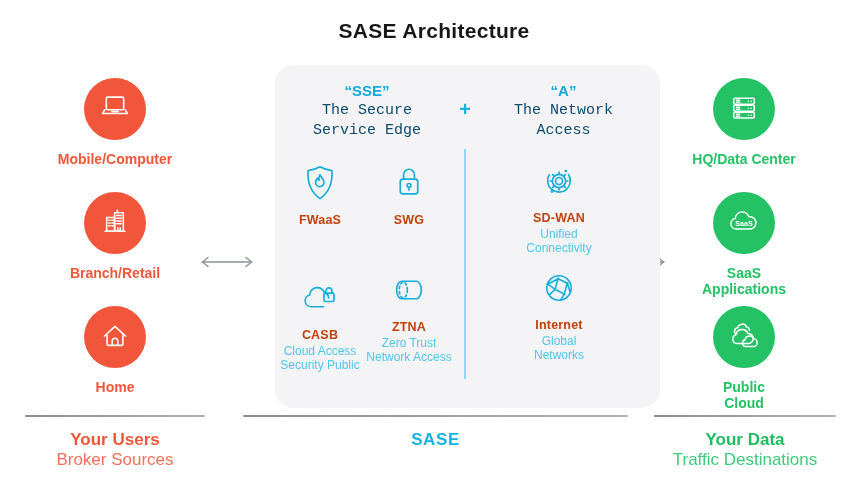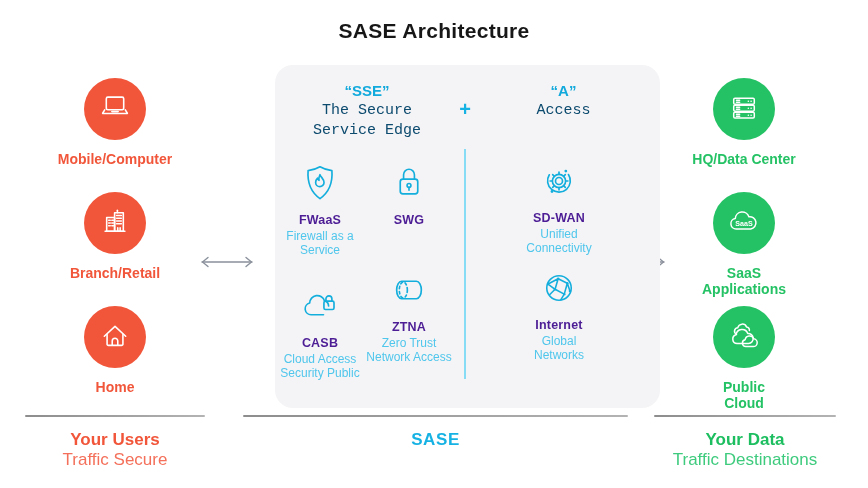--- a/index.html
+++ b/index.html
@@ -62,25 +62,25 @@
     font-size:20px; font-weight:700; color:#16B2E4;
   }
   .divider { position:absolute; left:189px; top:84px; width:2px; height:230px; background:#86DCF4; }
   .svc {
     position:absolute; width:100px; display:flex; flex-direction:column;
     align-items:center; text-align:center; color:#14AEDD;
   }
   .svc svg { width:42px; height:42px; display:block; }
   .svc-fwaas  { left:-5px;  top:97px; }
   .svc-swg    { left:84px;  top:97px; }
-  .svc-casb   { left:-5px;  top:220px; }
+  .svc-casb   { left:-5px;  top:212px; }
   .svc-ztna   { left:84px;  top:204px; }
   .svc-sdwan  { left:234px; top:95px; }
   .svc-internet { left:234px; top:202px; }
-  .svc-abbr { margin-top:9px; font-size:12.5px; font-weight:700; color:#4c1d95; letter-spacing:.2px; }
+  .svc-abbr { margin-top:9px; font-size:12.5px; font-weight:700; color:#c2410c; letter-spacing:.2px; }
   .svc-desc { font-size:12px; line-height:14px; color:#4FC6EC; margin-top:2px; }
   
   .arrow { position:absolute; top:255px; width:56px; height:14px; }
   .arrow-left  { left:199px; }
   .arrow-right { left:611px; }
 </style>
 </head>
 <body>
 
 <div class="title">SASE Architecture</div>
@@ -150,35 +150,32 @@
   <div class="box-header sse-header">
     <div class="abbr">“SSE”</div>
     <div class="sub">The Secure</div>
     <div class="sub">Service Edge</div>
   </div>
 
   <div class="plus">+</div>
 
   <div class="box-header na-header">
     <div class="abbr">“A”</div>
+    <div class="sub">The Network</div>
     <div class="sub">Access</div>
   </div>
 
   <div class="divider"></div>
 
   <div class="svc svc-fwaas">
     <svg viewBox="0 0 48 48" fill="none" stroke="currentColor" stroke-width="1.9" stroke-linecap="round" stroke-linejoin="round">
       <path d="M24 5.5 c4 2.4 8.8 3.8 13.6 4.3 c0.8 10.4 -1.6 23.5 -13.6 32 c-12 -8.5 -14.4 -21.6 -13.6 -32 C15.2 9.3 20 7.9 24 5.5 z"></path>
       <path d="M24 14.5 c1.2 3.2 4.6 5 4.6 8.9 a4.8 4.8 0 0 1 -9.6 0 c0 -2.1 1 -3.7 2.2 -4.9 c0.2 1.1 0.8 2 1.7 2.5 c-0.4 -2.2 0.2 -4.7 1.1 -6.5 z"></path>
     </svg>
     <div class="svc-abbr">FWaaS</div>
-    <div class="svc-desc">
-      <div>Firewall as a</div>
-      <div>Service</div>
-    </div>
   </div>
 
   <div class="svc svc-swg">
     <svg viewBox="0 0 48 48" fill="none" stroke="currentColor" stroke-width="1.9" stroke-linecap="round" stroke-linejoin="round">
       <rect x="14" y="19.5" width="20" height="17" rx="3"></rect>
       <path d="M17.8 19.5 v-5 a6.2 6.2 0 0 1 12.4 0 v5"></path>
       <circle cx="24" cy="26.8" r="2.2"></circle>
       <path d="M24 29 v3.2"></path>
     </svg>
     <div class="svc-abbr">SWG</div>
@@ -291,21 +288,21 @@
     <div class="node-label">
       <div class="line">Public</div>
       <div class="line">Cloud</div>
     </div>
   </div>
 </div>
 
 <div class="footer footer-left">
   <div class="rule"></div>
   <div class="footer-title">Your Users</div>
-  <div class="footer-subtitle">Traffic Secure</div>
+  <div class="footer-subtitle">Broker Sources</div>
 </div>
 
 <div class="footer footer-center">
   <div class="rule"></div>
   <div class="footer-title">SASE</div>
 </div>
 
 <div class="footer footer-right">
   <div class="rule"></div>
   <div class="footer-title">Your Data</div>

